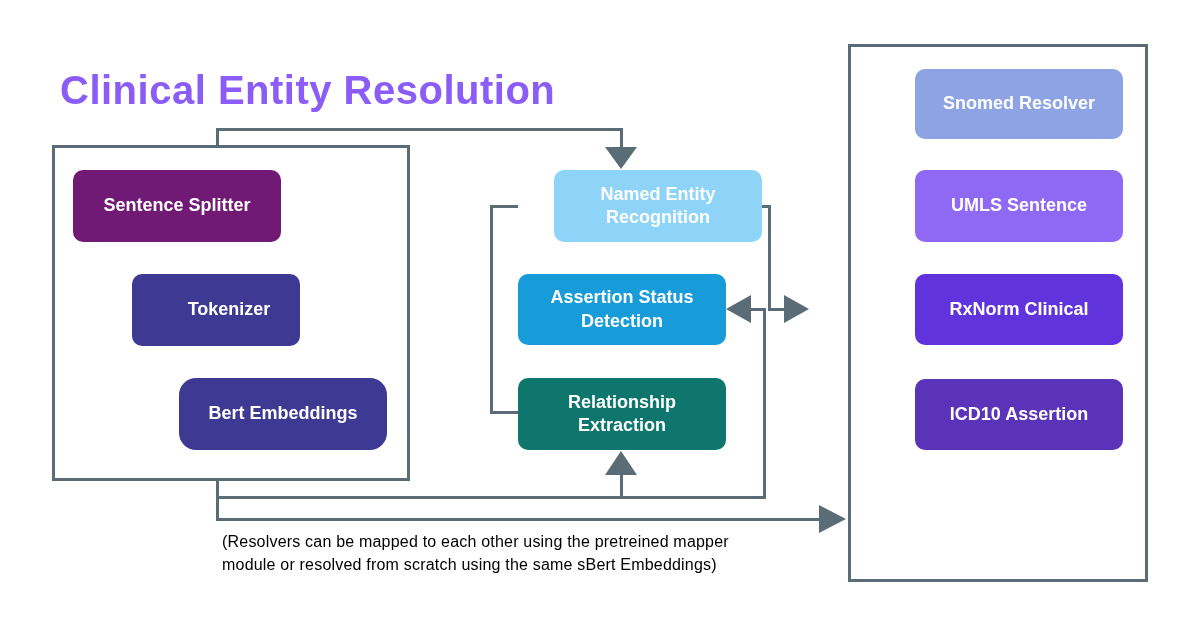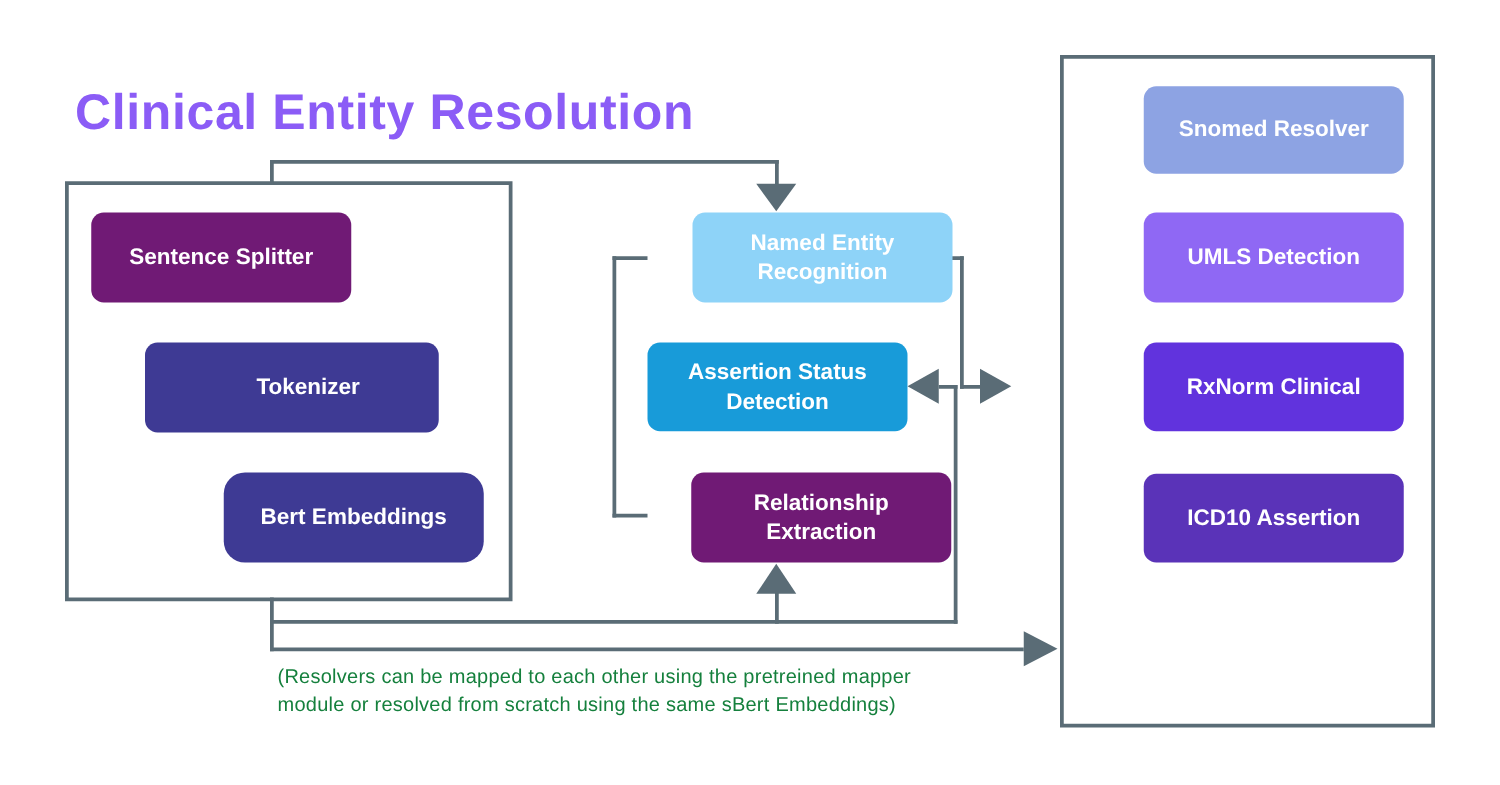--- a/index.html
+++ b/index.html
@@ -20,21 +20,21 @@
     position:absolute;border:3px solid var(--line);background:transparent;z-index:1;
   }
   .frame-pre{left:52px;top:145px;width:358px;height:336px;}
   .frame-res{left:848px;top:44px;width:300px;height:538px;}
   .node{
     position:absolute;border-radius:10px;color:#fff;z-index:2;
     display:flex;align-items:center;justify-content:center;text-align:center;
     font-size:18px;font-weight:700;line-height:1.3;padding:0 14px;
   }
   .b-ss  {left:73px; top:170px;width:208px;height:72px;}
-  .b-tok {left:116px;top:274px;width:235px;height:72px;padding-left:40px;}
+  .b-tok {left:132px;top:274px;width:168px;height:72px;padding-left:40px;}
   .b-bert{left:179px;top:378px;width:208px;height:72px;}
   .b-ner {left:518px;top:170px;width:208px;height:72px;}
   .b-asd {left:518px;top:274px;width:208px;height:71px;}
   .b-rel {left:518px;top:378px;width:208px;height:72px;}
   .b-sbert{left:808px;top:208px;width:76px;height:194px;z-index:3;font-size:19px;padding:0;}
   .b-r1{left:915px;top:69px; width:208px;height:70px;}
   .b-r2{left:915px;top:170px;width:208px;height:72px;}
   .b-r3{left:915px;top:274px;width:208px;height:71px;}
   .b-r4{left:915px;top:379px;width:208px;height:71px;}
   .b-r5{left:915px;top:482px;width:208px;height:70px;}
@@ -56,45 +56,45 @@
   .ln-asd-tail    {left:751px;top:308px;width:15px;height:3px;}
   .ln-right-v2    {left:763px;top:308px;width:3px;height:191px;}
   .ln-bottom-riser{left:216px;top:478px;width:3px;height:43px;}
   .ln-mid-bot-h   {left:216px;top:496px;width:550px;height:3px;}
   .ln-rel-up-tail {left:620px;top:473px;width:3px;height:26px;}
   .ah-up-rel      {left:605px;top:451px;border-left:16px solid transparent;border-right:16px solid transparent;border-bottom:24px solid var(--line);}
   .ln-long-bot-h  {left:216px;top:518px;width:603px;height:3px;}
   .ah-right-res   {left:819px;top:505px;border-top:14px solid transparent;border-bottom:14px solid transparent;border-left:27px solid var(--line);}
   .caption{
     position:absolute;left:222px;top:530px;width:600px;
-    font-size:16px;line-height:23px;font-weight:500;color:#15803d;letter-spacing:.2px;
+    font-size:16px;line-height:23px;font-weight:500;color:#000000;letter-spacing:.2px;
   }
   .caption div{white-space:nowrap;}
 </style>
 </head>
 <body>
 
 <div class="canvas">
 
   <div class="title">Clinical Entity Resolution</div>
 
   <div class="frame frame-pre"></div>
   <div class="frame frame-res"></div>
 
   <div class="node b-ss" style="background: #701a75;">Sentence Splitter</div>
   <div class="node b-tok" style="background: rgb(62, 58, 148);">Tokenizer</div>
   <div class="node b-bert" style="background: rgb(62, 58, 148); border-radius: 17px;">Bert Embeddings</div>
 
   <div class="node b-ner" style="background: rgb(142, 211, 248); margin-left: 36px;">Named Entity Recognition</div>
   <div class="node b-asd" style="background: rgb(24, 155, 217);">Assertion Status Detection</div>
-  <div class="node b-rel" style="background: #701a75; margin-left: 35px;">Relationship Extraction</div>
+  <div class="node b-rel" style="background: #0f766e;">Relationship Extraction</div>
 
 
   <div class="node b-r1" style="background: rgb(141, 163, 227);">Snomed Resolver</div>
-  <div class="node b-r2" style="background: rgb(143, 104, 244);">UMLS Detection</div>
+  <div class="node b-r2" style="background: rgb(143, 104, 244);">UMLS Sentence</div>
   <div class="node b-r3" style="background: rgb(97, 51, 221);">RxNorm Clinical</div>
   <div class="node b-r4" style="background: rgb(90, 51, 184);">ICD10 Assertion</div>
 
   <div class="ln ln-top-riser"></div>
   <div class="ln ln-top-h"></div>
   <div class="ln ln-top-drop"></div>
   <div class="ah ah-down-ner"></div>
 
   <div class="ln ln-ner-left-h"></div>
   <div class="ln ln-left-v"></div>

